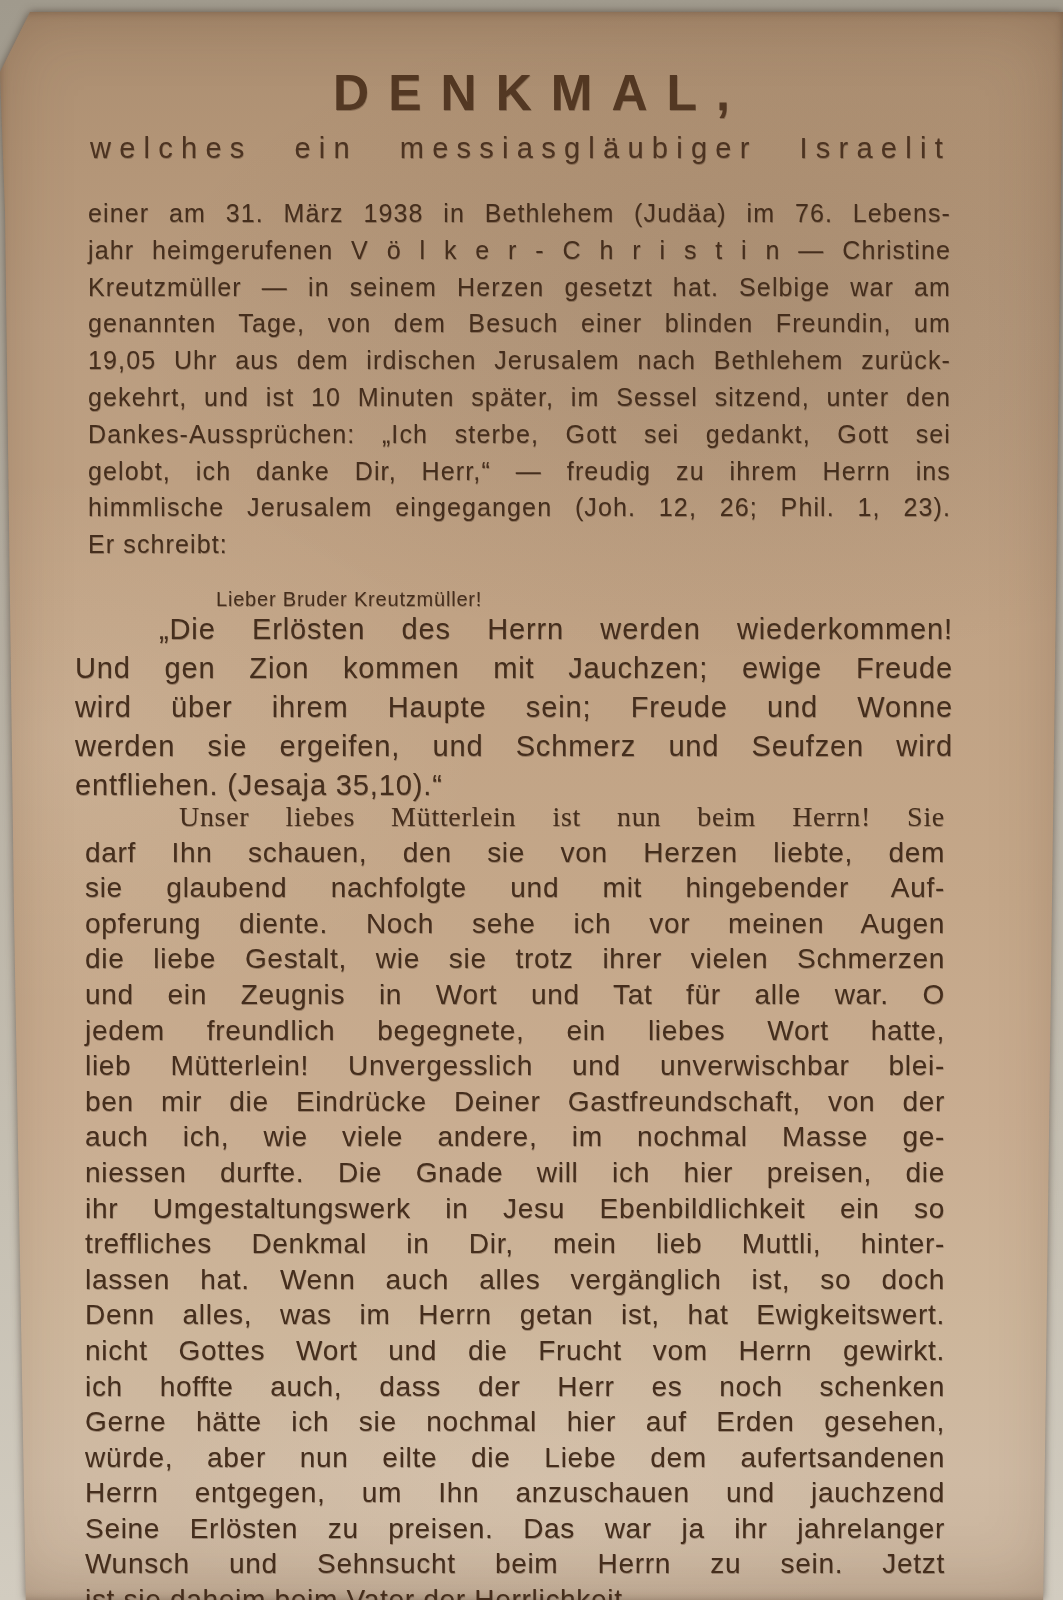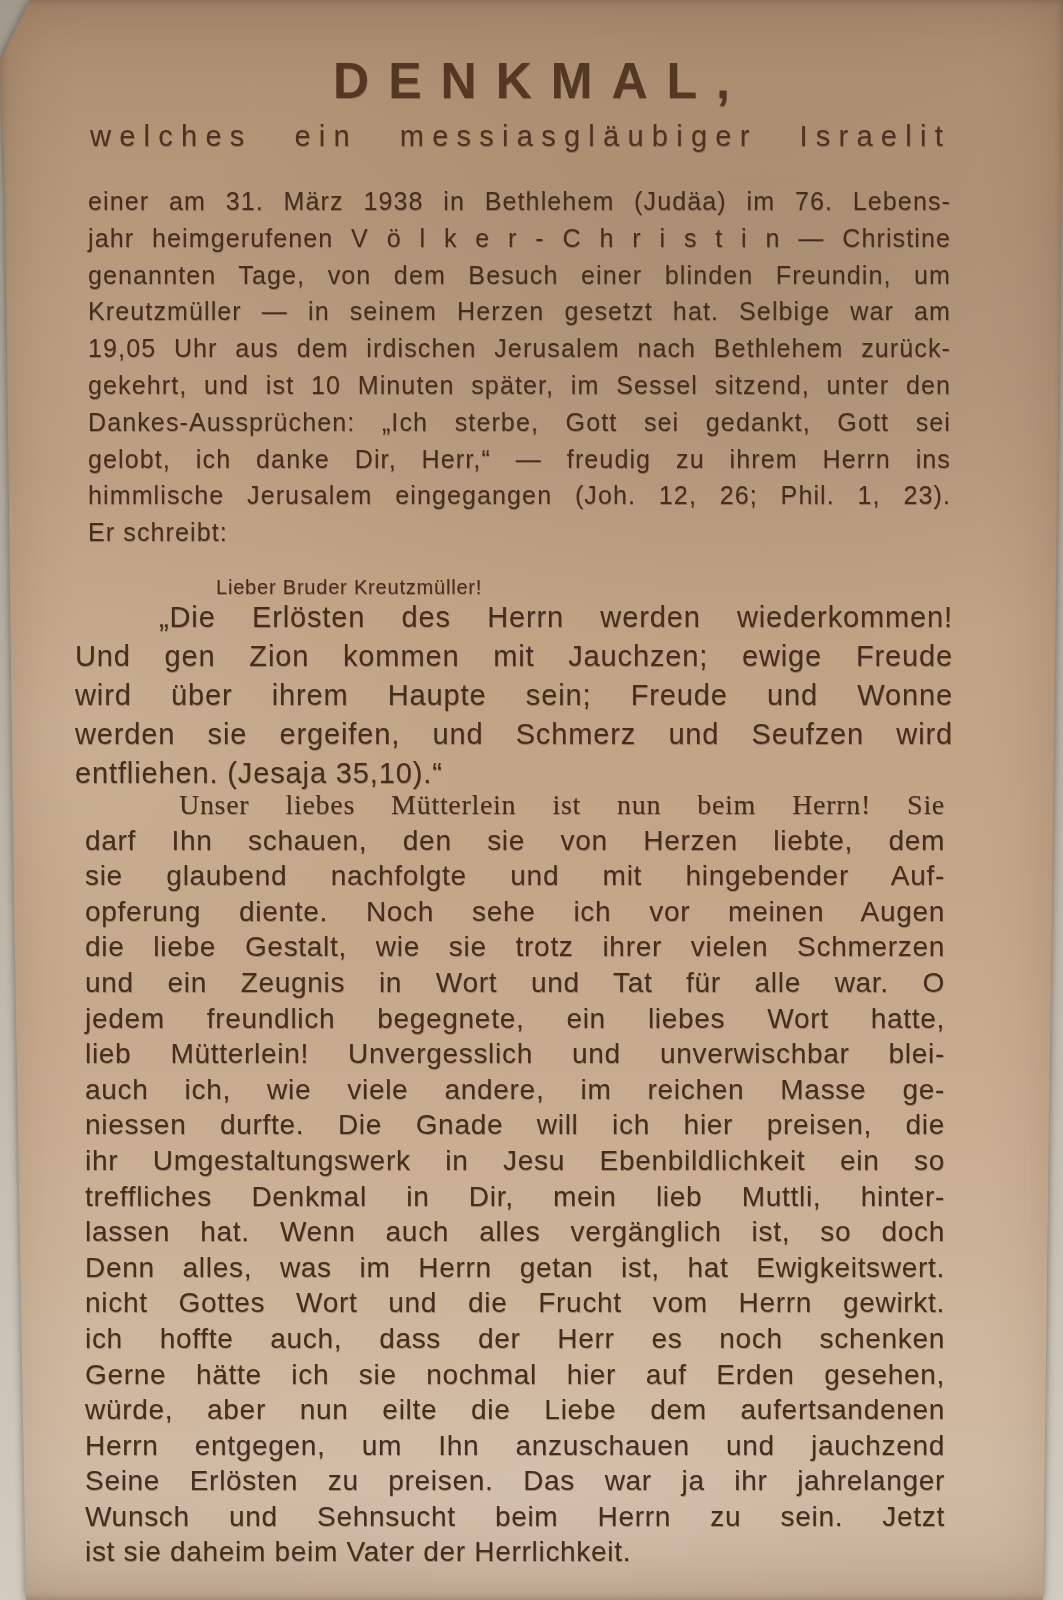--- a/index.html
+++ b/index.html
@@ -15,20 +15,21 @@
     filter: drop-shadow(0 0 4px rgba(45,30,20,.55));
   }
   .paper {
     position: absolute; inset: 0;
     clip-path: polygon(30px 0, 1063px 0, 1057px 500px, 1048px 1200px, 1043px 1600px, 26px 1600px, 14px 900px, 5px 200px, 0 60px);
     background:
       radial-gradient(900px 480px at 72% 20%, rgba(40,25,12,0.10), transparent 70%),
       radial-gradient(600px 380px at 6% 46%, rgba(255,246,230,0.12), transparent 70%),
       radial-gradient(500px 260px at 50% 93%, rgba(255,250,238,0.10), transparent 75%),
       linear-gradient(180deg, #aa8d70 0%, #b39577 9%, #ba9d80 20%, #c0a284 38%, #c4a789 56%, #c9ad91 70%, #cdb69b 83%, #cfbaa3 92%, #c9b49d 100%);
+    margin-top: 12px;
   }
   .paper::after {
     content: ""; position: absolute; inset: 0;
     box-shadow: inset 0 0 70px rgba(80,52,32,0.28), inset 0 0 8px rgba(60,40,25,0.35);
     pointer-events: none;
   }
   .txt { position: absolute; color: #452e1d; text-shadow: 0.5px 0.6px 0.5px rgba(70,45,28,0.35); }
   .line { text-align: justify; text-align-last: justify; }
   .line.nl { text-align: center; text-align-last: left; }
   .doc-title {
@@ -68,22 +69,22 @@
 <div class="paper-wrap">
   <div class="paper">
 
     <div class="txt doc-title">DENKMAL,</div>
 
     <div class="txt doc-subtitle">welches ein messiasgläubiger Israelit</div>
 
     <div class="txt intro">
       <div class="line">einer am 31. März 1938 in Bethlehem (Judäa) im 76. Lebens-</div>
       <div class="line">jahr heimgerufenen V ö l k e r - C h r i s t i n — Christine</div>
+      <div class="line">Kreutzmüller — in seinem Herzen gesetzt hat. Selbige war am</div>
       <div class="line">genannten Tage, von dem Besuch einer blinden Freundin, um</div>
-      <div class="line">Kreutzmüller — in seinem Herzen gesetzt hat. Selbige war am</div>
       <div class="line">19,05 Uhr aus dem irdischen Jerusalem nach Bethlehem zurück-</div>
       <div class="line">gekehrt, und ist 10 Minuten später, im Sessel sitzend, unter den</div>
       <div class="line">Dankes-Aussprüchen: „Ich sterbe, Gott sei gedankt, Gott sei</div>
       <div class="line">gelobt, ich danke Dir, Herr,“ — freudig zu ihrem Herrn ins</div>
       <div class="line">himmlische Jerusalem eingegangen (Joh. 12, 26; Phil. 1, 23).</div>
       <div class="line nl">Er schreibt:</div>
     </div>
 
     <div class="txt salutation">Lieber Bruder Kreutzmüller!</div>
 
@@ -97,21 +98,22 @@
 
     <div class="txt letter-body">
       <div class="line">Unser liebes Mütterlein ist nun beim Herrn! Sie</div>
       <div class="line">darf Ihn schauen, den sie von Herzen liebte, dem</div>
       <div class="line">sie glaubend nachfolgte und mit hingebender Auf-</div>
       <div class="line">opferung diente. Noch sehe ich vor meinen Augen</div>
       <div class="line">die liebe Gestalt, wie sie trotz ihrer vielen Schmerzen</div>
       <div class="line">und ein Zeugnis in Wort und Tat für alle war. O</div>
       <div class="line">jedem freundlich begegnete, ein liebes Wort hatte,</div>
       <div class="line">lieb Mütterlein! Unvergesslich und unverwischbar blei-</div>
-      <div class="line">auch ich, wie viele andere, im reichen Masse ge-</div>
+      <div class="line">ben mir die Eindrücke Deiner Gastfreundschaft, von der</div>
+      <div class="line">auch ich, wie viele andere, im nochmal Masse ge-</div>
       <div class="line">niessen durfte. Die Gnade will ich hier preisen, die</div>
       <div class="line">ihr Umgestaltungswerk in Jesu Ebenbildlichkeit ein so</div>
       <div class="line">treffliches Denkmal in Dir, mein lieb Muttli, hinter-</div>
       <div class="line">lassen hat. Wenn auch alles vergänglich ist, so doch</div>
       <div class="line">Denn alles, was im Herrn getan ist, hat Ewigkeitswert.</div>
       <div class="line">nicht Gottes Wort und die Frucht vom Herrn gewirkt.</div>
       <div class="line">ich hoffte auch, dass der Herr es noch schenken</div>
       <div class="line">Gerne hätte ich sie nochmal hier auf Erden gesehen,</div>
       <div class="line">würde, aber nun eilte die Liebe dem aufertsandenen</div>
       <div class="line">Herrn entgegen, um Ihn anzuschauen und jauchzend</div>

